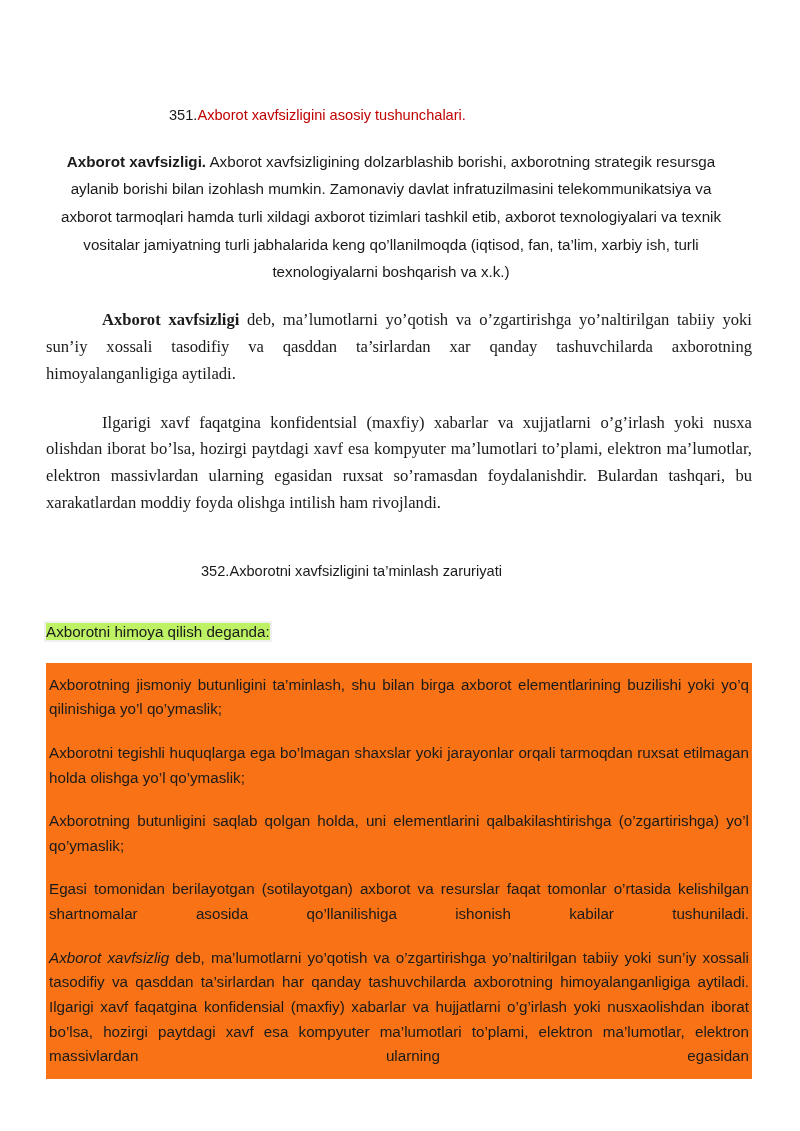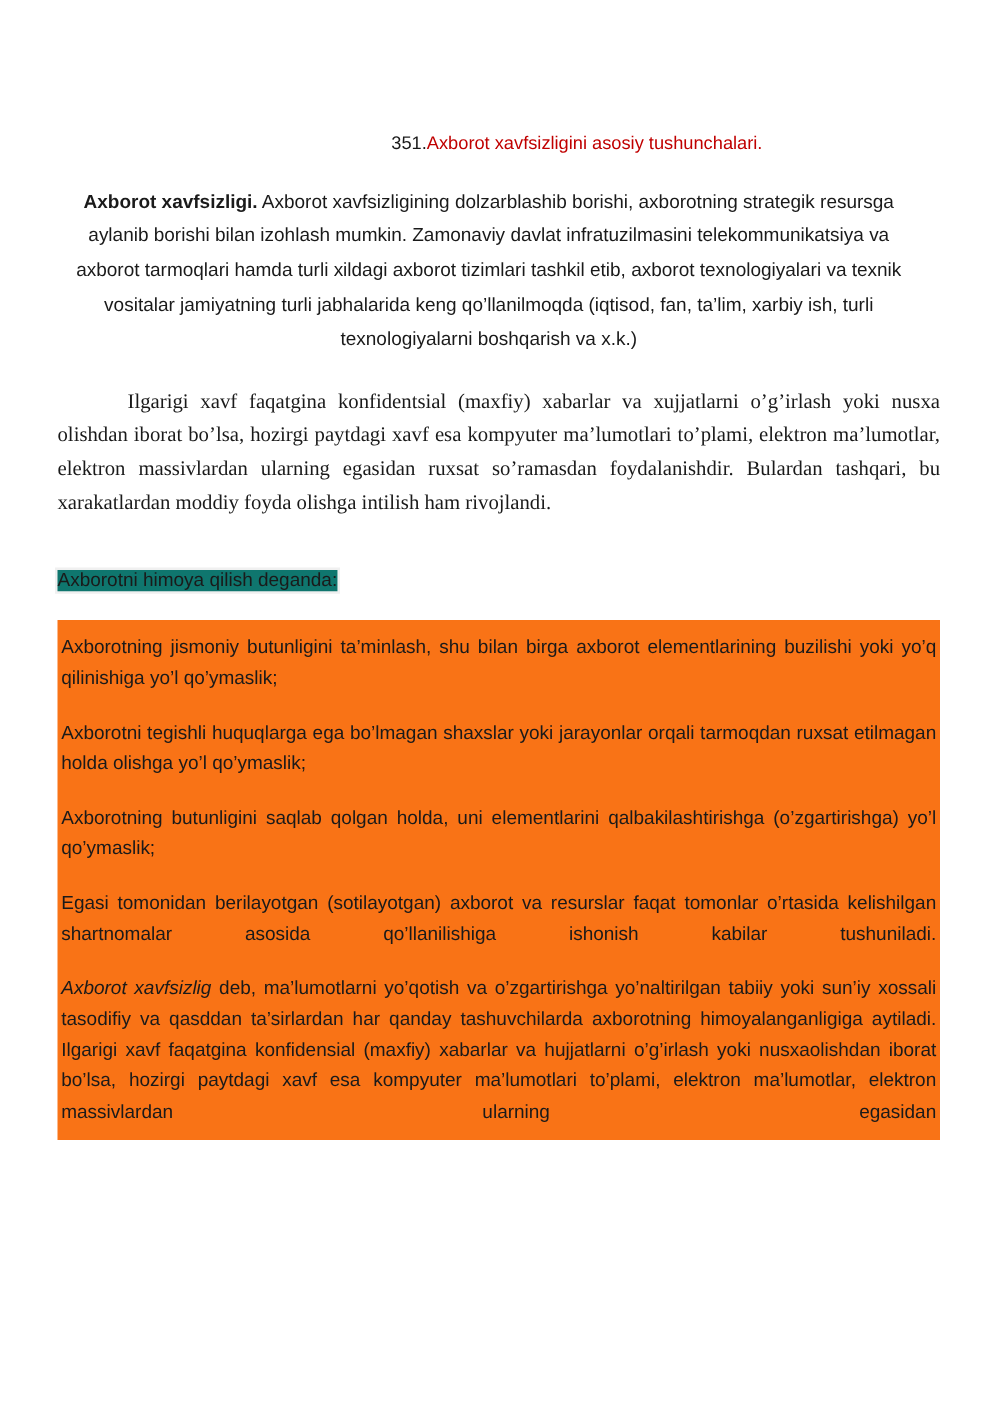--- a/index.html
+++ b/index.html
@@ -28,21 +28,21 @@
 
   .content {
     position: absolute;
     left: 46px;
     top: 0;
     width: 708px;
   }
 
   
   .heading-center {
-    text-align: center;
+    text-align: left;
     font-family: "Liberation Sans", sans-serif;
     font-size: 14.6px;
     line-height: 1.35;
     font-weight: 400;
     color: #1a1a1a;
     margin: 0;
   }
   .heading-1-wrap { padding-top: 106px; padding-left: 123px; }
   .heading-2-wrap { padding-top: 45px; padding-left: 155px; }
   .heading-num { color: #1a1a1a; }
@@ -75,21 +75,21 @@
   .p-serif .lead {
     font-weight: bold;
   }
   .serif-1-wrap { padding-top: 21px; }
   .serif-2-wrap { padding-top: 22px; }
 
   
   .hl-label-wrap { padding-top: 36px; }
   .hl-label {
     display: inline;
-    background: #0f766e;
+    background: #bef264;
     font-family: "Liberation Sans", sans-serif;
     font-size: 15.2px;
     line-height: 1.9;
     color: #1a1a1a;
     box-shadow: 0 0 0 2px #f0f0f0;
   }
 
   .hl-block {
     margin-top: 16px;
     background: #f97316;
@@ -118,25 +118,31 @@
   <div class="content">
 
     <div class="heading-1-wrap">
       <div class="heading-center"><span class="heading-num">351.</span><span class="heading-red">Axborot xavfsizligini asosiy tushunchalari.</span></div>
     </div>
 
     <div class="intro-wrap">
       <p class="p-sans"><span class="lead">Axborot xavfsizligi.</span><span> Axborot xavfsizligining dolzarblashib borishi, axborotning strategik resursga aylanib borishi bilan izohlash mumkin. Zamonaviy davlat infratuzilmasini telekommunikatsiya va axborot tarmoqlari hamda turli xildagi axborot tizimlari tashkil etib, axborot texnologiyalari va texnik vositalar jamiyatning turli jabhalarida keng qo’llanilmoqda (iqtisod, fan, ta’lim, xarbiy ish, turli texnologiyalarni boshqarish va x.k.)</span></p>
     </div>
 
+    <div class="serif-1-wrap">
+      <p class="p-serif"><span class="lead">Axborot xavfsizligi</span><span> deb, ma’lumotlarni yo’qotish va o’zgartirishga yo’naltirilgan tabiiy yoki sun’iy xossali tasodifiy va qasddan ta’sirlardan xar qanday tashuvchilarda axborotning himoyalanganligiga aytiladi.</span></p>
+    </div>
 
     <div class="serif-2-wrap">
       <p class="p-serif">Ilgarigi xavf faqatgina konfidentsial (maxfiy) xabarlar va xujjatlarni o’g’irlash yoki nusxa olishdan iborat bo’lsa, hozirgi paytdagi xavf esa kompyuter ma’lumotlari to’plami, elektron ma’lumotlar, elektron massivlardan ularning egasidan ruxsat so’ramasdan foydalanishdir. Bulardan tashqari, bu xarakatlardan moddiy foyda olishga intilish ham rivojlandi.</p>
     </div>
 
+    <div class="heading-2-wrap">
+      <div class="heading-center"><span class="heading-num">352.</span><span class="heading-num">Axborotni xavfsizligini ta’minlash zaruriyati</span></div>
+    </div>
 
     <div class="hl-label-wrap">
       <span class="hl-label">Axborotni himoya qilish deganda:</span>
     </div>
 
     <div class="hl-block">
       <p>Axborotning jismoniy butunligini ta’minlash, shu bilan birga axborot elementlarining buzilishi yoki yo’q qilinishiga yo’l qo’ymaslik;</p>
       <p>Axborotni tegishli huquqlarga ega bo’lmagan shaxslar yoki jarayonlar orqali tarmoqdan ruxsat etilmagan holda olishga yo’l qo’ymaslik;</p>
       <p>Axborotning butunligini saqlab qolgan holda, uni elementlarini qalbakilashtirishga (o’zgartirishga) yo’l qo’ymaslik;</p>
       <p class="forced-justify">Egasi tomonidan berilayotgan (sotilayotgan) axborot va resurslar faqat tomonlar o’rtasida kelishilgan shartnomalar asosida qo’llanilishiga ishonish kabilar tushuniladi.</p>

